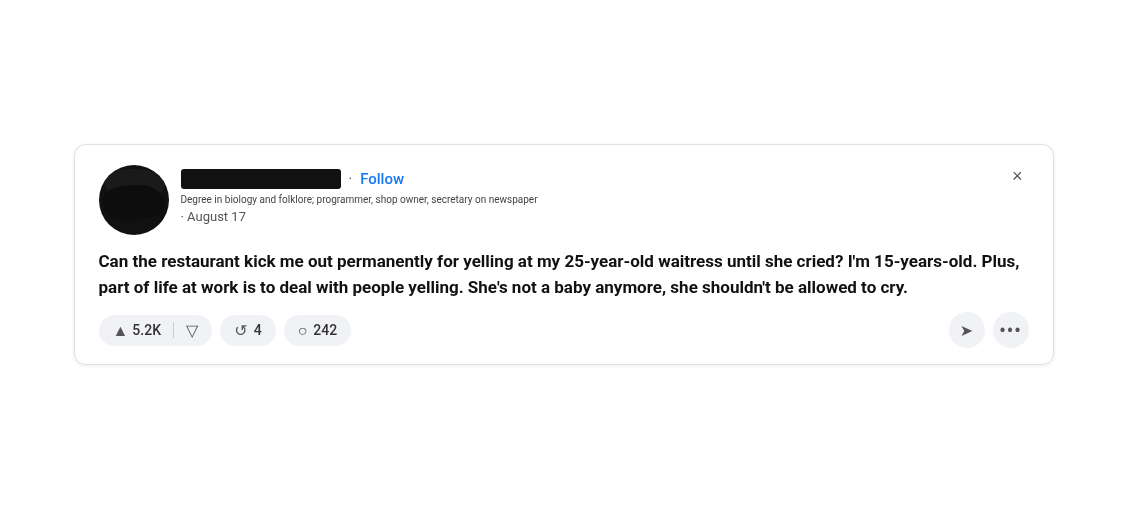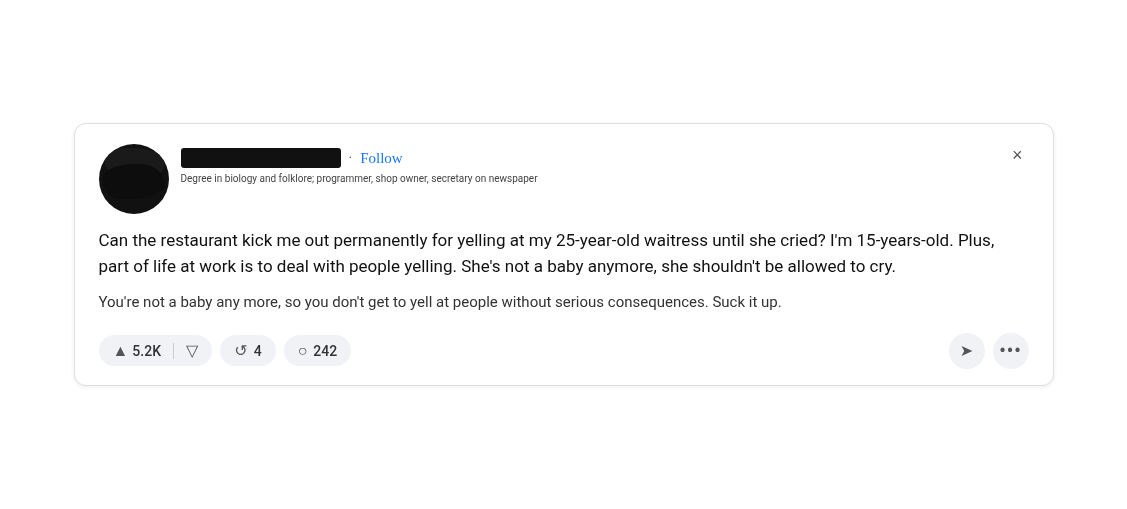--- a/index.html
+++ b/index.html
@@ -77,21 +77,20 @@
     .dot-separator {
       color: #555;
       font-size: 14px;
     }
     .follow-link {
       color: #1877f2;
       font-size: 15px;
       font-weight: 500;
       cursor: pointer;
       text-decoration: none;
-      font-family: Liberation Serif, serif;
     }
     .bio {
       color: #444;
       font-size: 10px;
       line-height: 1.4;
     }
     .date {
       color: #555;
       font-size: 13px;
       margin-top: 2px;
@@ -103,21 +102,21 @@
       background: none;
       border: none;
       cursor: pointer;
       color: #555;
       font-size: 18px;
       line-height: 1;
       padding: 2px 6px;
     }
     .question {
       font-size: 17px;
-      font-weight: 400;
+      font-weight: 700;
       color: #111;
       line-height: 1.5;
       margin-bottom: 12px;
     }
     .answer {
       font-size: 15px;
       color: #333;
       line-height: 1.55;
       margin-bottom: 18px;
     }
@@ -205,27 +204,27 @@
       <div class="avatar-blob"></div>
       <div class="avatar-blob2"></div>
     </div>
     <div class="header-info">
       <div class="name-row">
         <span class="username-redacted"></span>
         <span class="dot-separator">·</span>
         <a class="follow-link">Follow</a>
       </div>
       <div class="bio">Degree in biology and folklore; programmer, shop owner, secretary on newspaper</div>
+      <div class="date">· August 17</div>
     </div>
     <button class="close-btn">×</button>
   </div>
 
   <div class="question">Can the restaurant kick me out permanently for yelling at my 25-year-old waitress until she cried? I'm 15-years-old. Plus, part of life at work is to deal with people yelling. She's not a baby anymore, she shouldn't be allowed to cry.</div>
 
-  <div class="answer">You're not a baby any more, so you don't get to yell at people without serious consequences. Suck it up.</div>
 
   <div class="actions">
 
     <div class="action-group">
       <span class="action-icon">▲</span>
       <span class="action-count">5.2K</span>
       <div class="divider-v"></div>
       <span class="action-icon">▽</span>
     </div>
 

